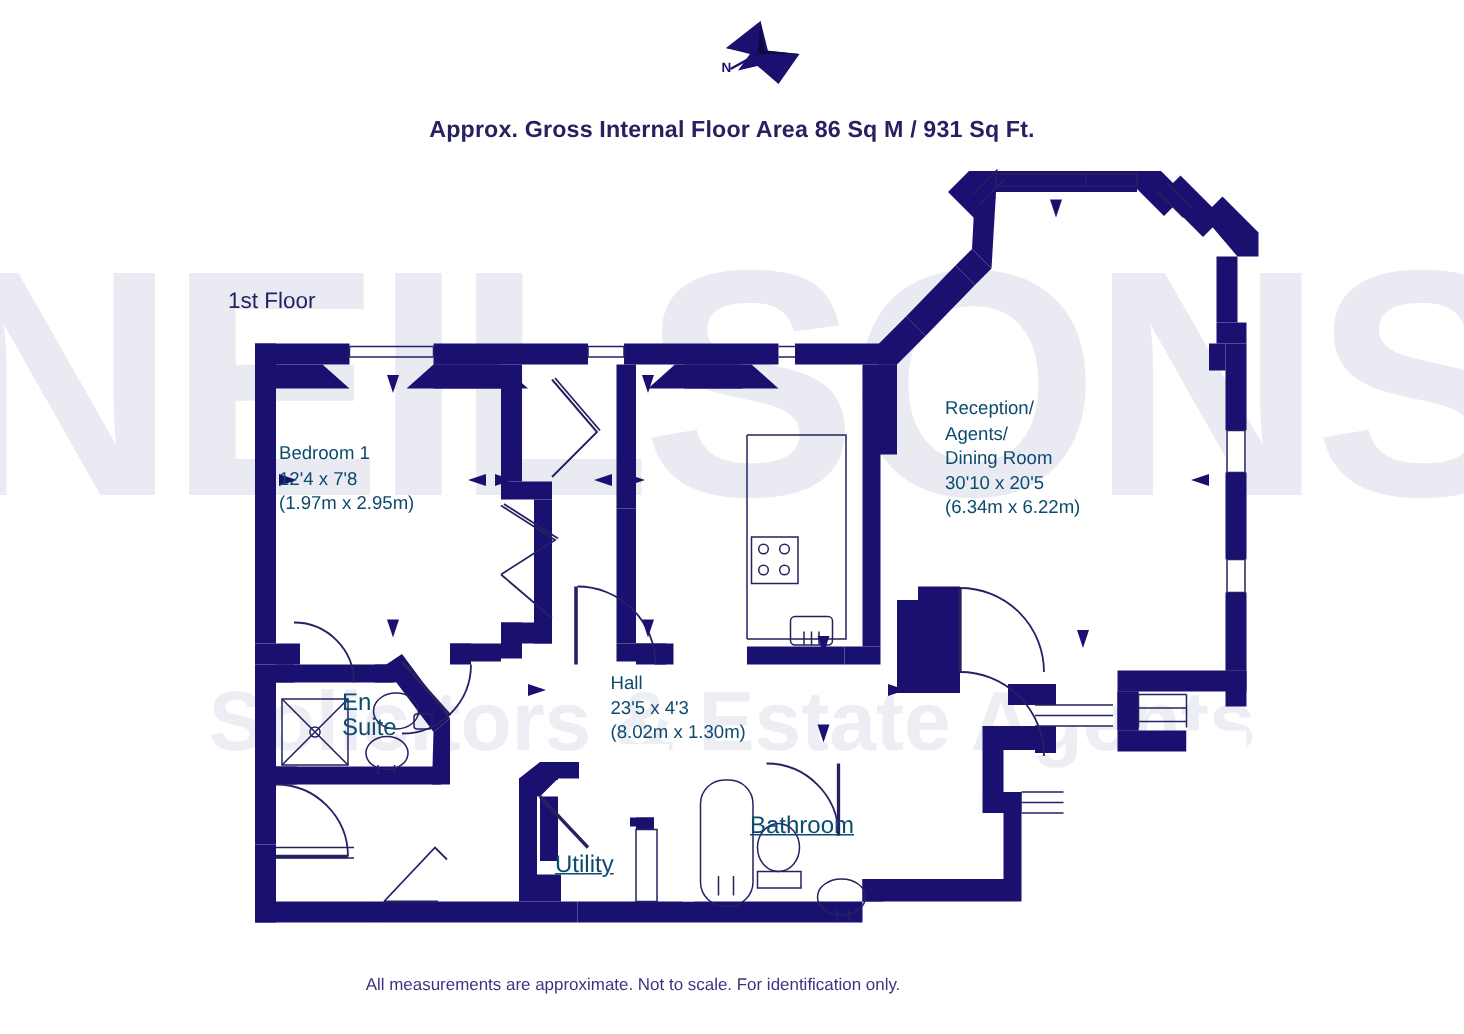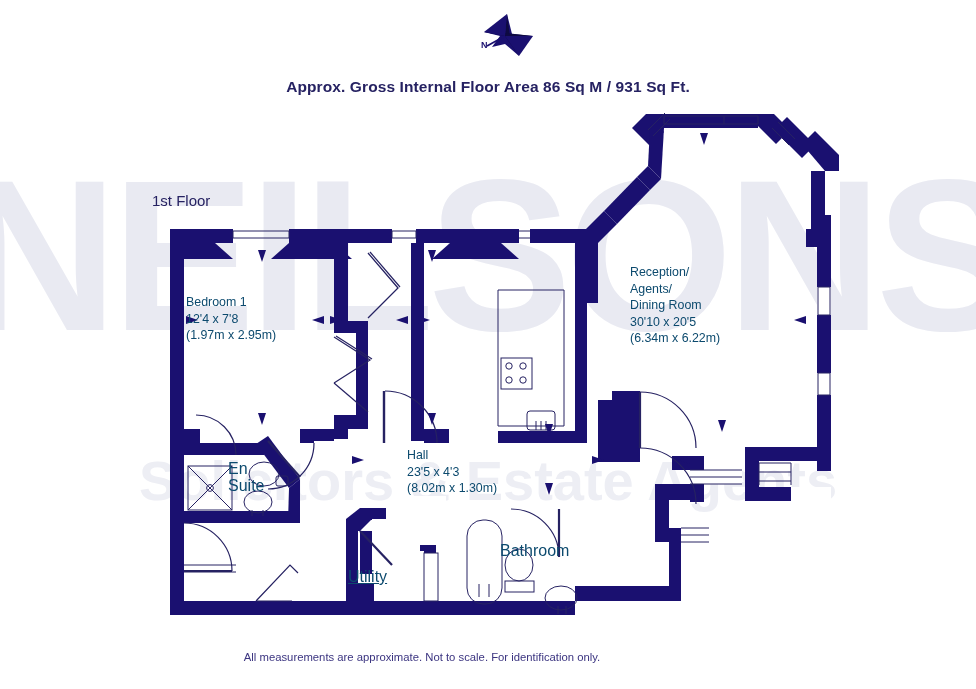--- a/index.html
+++ b/index.html
@@ -362,25 +362,25 @@
     <div class="nm">Hall</div>
     <div>23'5 x 4'3</div>
     <div>(8.02m x 1.30m)</div>
   </div>
 
   <div class="roomlbl sm" style="left:228px;top:460px;width:56px;">
     <div>En</div>
     <div>Suite</div>
   </div>
 
-  <div class="roomlbl sm" style="left:348px;top:568px;width:60px;text-decoration:underline;">
+  <div class="roomlbl sm" style="left:370px;top:568px;width:60px;text-decoration:underline;">
     <div>Utility</div>
   </div>
 
-  <div class="roomlbl sm" style="left:500px;top:542px;width:86px;">
+  <div class="roomlbl sm" style="left:500px;top:542px;width:86px;text-decoration:underline;">
     <div>Bathroom</div>
   </div>
 
   <div class="footer">
     <div>All measurements are approximate. Not to scale. For identification only.</div>
   </div>
 
 </div>
 
 </body></html>

